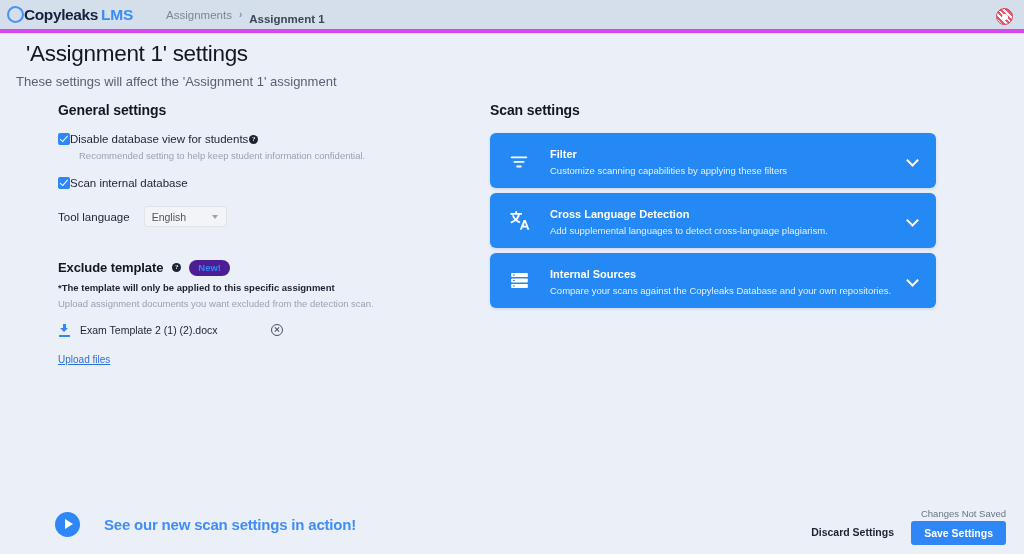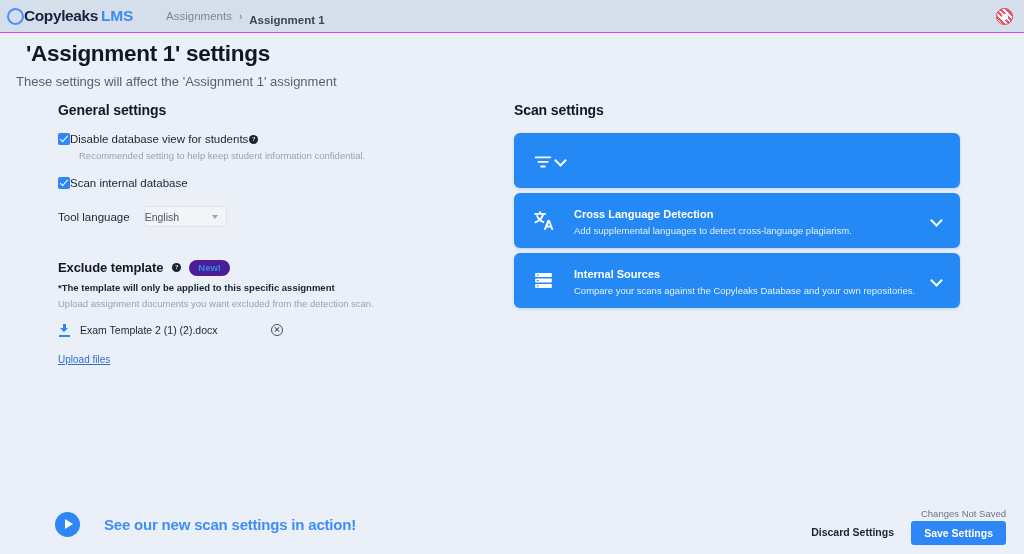--- a/index.html
+++ b/index.html
@@ -8,21 +8,21 @@
     background: #eaeff8;
     font-family: "Liberation Sans", sans-serif;
     overflow: hidden;
   }
   body { position: relative; }
 
   
   .topbar {
     position: absolute; left: 0; top: 0; width: 1024px; height: 33px;
     background: #d5dfeb;
-    border-bottom: 1px solid #d946ef;
+    border-bottom: 4px solid #d946ef;
     display: flex; align-items: center;
   }
   .logo { display: flex; align-items: center; margin-left: 7px; }
   .logo-c {
     width: 17px; height: 17px; border-radius: 50%;
     border: 2.6px solid #4a90f7; background: transparent;
     position: relative; margin-right: -13px; z-index: 1;
   }
   .logo-text {
     font-size: 15.5px; font-weight: bold; color: #16213d;
@@ -48,32 +48,32 @@
   }
   .avatar::after {
     content: ""; position: absolute; left: 50%; top: 50%;
     width: 6px; height: 6px; margin: -3px 0 0 -3px;
     background: #fff; border-radius: 50%;
   }
 
   
   .page-title {
     position: absolute; left: 26px; top: 41px;
-    font-size: 22.5px; font-weight: bold; color: #13171f;
+    font-size: 22.5px; font-weight: normal; color: #13171f;
     letter-spacing: -0.3px;
   }
   .page-sub {
     position: absolute; left: 16px; top: 74px;
     font-size: 13px; color: #5d6personal;
     color: #59616e;
   }
 
   
   .col-left { position: absolute; left: 58px; top: 102px; width: 420px; }
-  .col-right { position: absolute; left: 514px; top: 102px; width: 446px; }
+  .col-right { position: absolute; left: 490px; top: 102px; width: 446px; }
 
   .section-title {
     font-size: 14px; font-weight: bold; color: #13171f;
     margin-bottom: 15px; letter-spacing: -0.1px;
   }
 
   
   .check-row { display: flex; align-items: center; gap: 0; }
   .cb {
     width: 12px; height: 12px; border-radius: 2px;
@@ -98,21 +98,21 @@
   }
 
   
   .lang-row {
     display: flex; align-items: center; gap: 14px; margin-top: 17px;
   }
   .lang-label { font-size: 11.5px; color: #1c2330; }
   .lang-select {
     width: 83px; height: 21px; background: #f2f4f7;
     border: 1px solid #dfe3ea; border-radius: 3px;
-    display: flex; align-items: center; padding: 0 0;
+    display: flex; align-items: center; padding: 0 7px;
     font-size: 10.5px; color: #4c5563; position: relative;
   }
   .lang-caret {
     position: absolute; right: 8px; top: 8px;
     width: 0; height: 0;
     border-left: 3.6px solid transparent;
     border-right: 3.6px solid transparent;
     border-top: 4px solid #9aa2b1;
   }
 
@@ -313,20 +313,24 @@
 <div class="col-right">
   <div class="section-title">Scan settings</div>
 
   <div class="card">
     <span class="card-icon">
       <svg width="22" height="22" viewBox="0 0 24 24" fill="none" stroke="#ffffff" stroke-width="2" stroke-linecap="round">
         <line x1="4" y1="8" x2="20" y2="8"></line>
           <line x1="7" y1="13" x2="17" y2="13"></line>
           <line x1="10" y1="18" x2="14" y2="18"></line>
       </svg>
+    </span>
+    <span class="card-text">
+      <span class="card-title">Filter</span>
+      <span class="card-desc" style="display:block">Customize scanning capabilities by applying these filters</span>
     </span>
     <span class="chev"></span>
   </div>
 
   <div class="card">
     <span class="card-icon">
       <svg width="23" height="23" viewBox="0 0 24 24" fill="#ffffff">
         <path d="M2.5 4.2h5.1V2.4h1.9v1.8h5.1v1.8h-2.2c-.5 2.2-1.5 4-2.8 5.3 1 .8 2.1 1.4 3.3 1.8l-.8 1.8c-1.5-.5-2.9-1.3-4.1-2.3-1.3 1.1-2.9 1.9-4.7 2.4l-.7-1.8c1.5-.4 2.9-1.1 4-1.9C5.5 9.9 4.6 8.3 4.2 6.6h2c.3 1.2 1 2.3 1.9 3.2 1-1 1.8-2.3 2.2-3.8h-7.8V4.2z"></path>
         <path d="M16.3 11.4h2.1l4 10.2h-2.1l-.9-2.4h-4.1l-.9 2.4h-2.1l4-10.2zm.1 6.1h2.5l-1.25-3.4-1.25 3.4z"></path>
       </svg>

